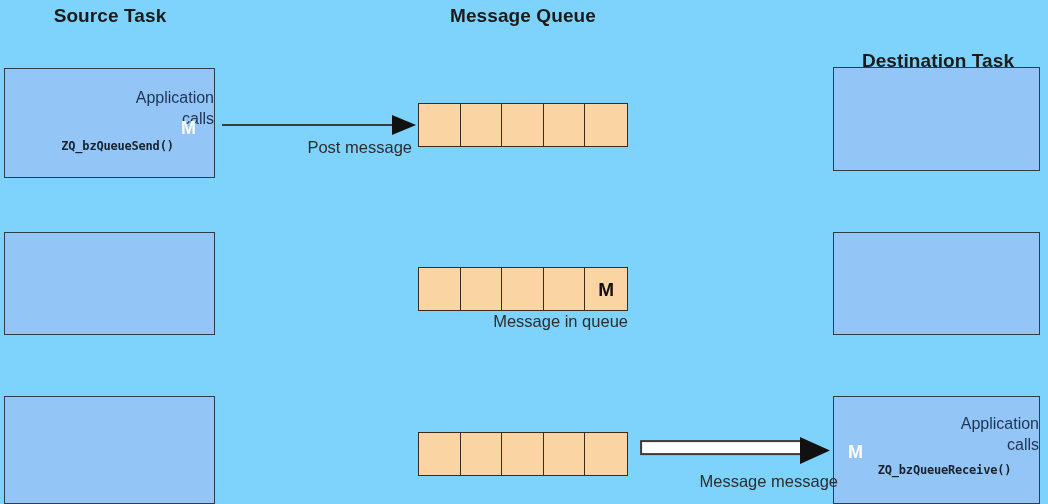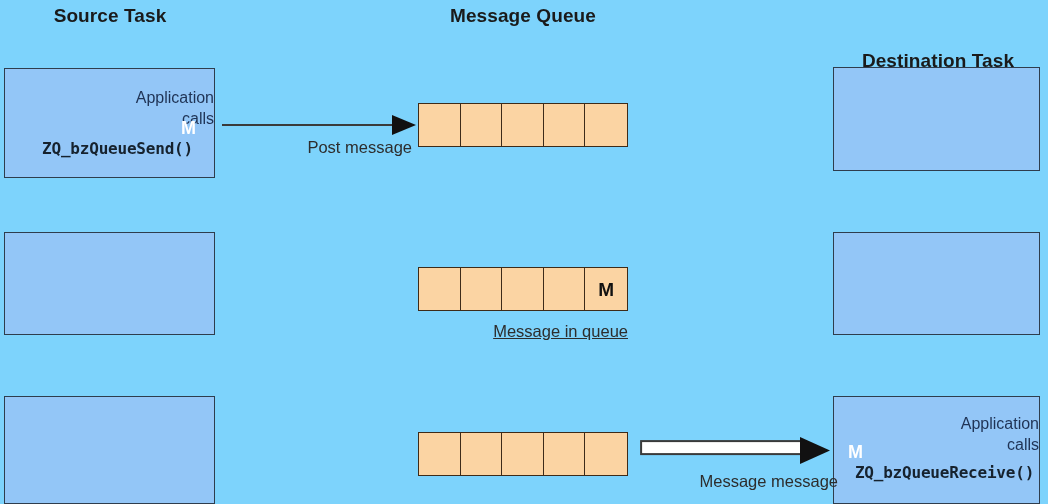--- a/index.html
+++ b/index.html
@@ -54,21 +54,21 @@
     color: #1f3355;
     line-height: 21px;
     white-space: pre-line;
   }
   .task-api {
     position: absolute;
     left: 0;
     right: 0;
     text-align: center;
     font-family: "DejaVu Sans Mono", "Liberation Mono", monospace;
-    font-size: 16px;
+    font-size: 12px;
     font-weight: bold;
     color: #16222e;
     letter-spacing: -0.2px;
     white-space: nowrap;
     margin-left: 16px;
   }
   .msg-token {
     position: absolute;
     font-weight: bold;
     font-size: 18px;
@@ -223,21 +223,21 @@
       <span class="cell-token"></span>
     </div>
     <div class="queue-cell">
       <span class="cell-token"></span>
     </div>
     <div class="queue-cell">
       <span class="cell-token">M</span>
     </div>
   </div>
 
-  <div class="arrow-label" style="left:418px; top:322px; width:210px;text-decoration:underline;">Message in queue</div>
+  <div class="arrow-label" style="left:418px; top:312px; width:210px;">Message in queue</div>
 
   <div class="queue" id="queue-bottom">
     <div class="queue-cell">
       <span class="cell-token"></span>
     </div>
     <div class="queue-cell">
       <span class="cell-token"></span>
     </div>
     <div class="queue-cell">
       <span class="cell-token"></span>

